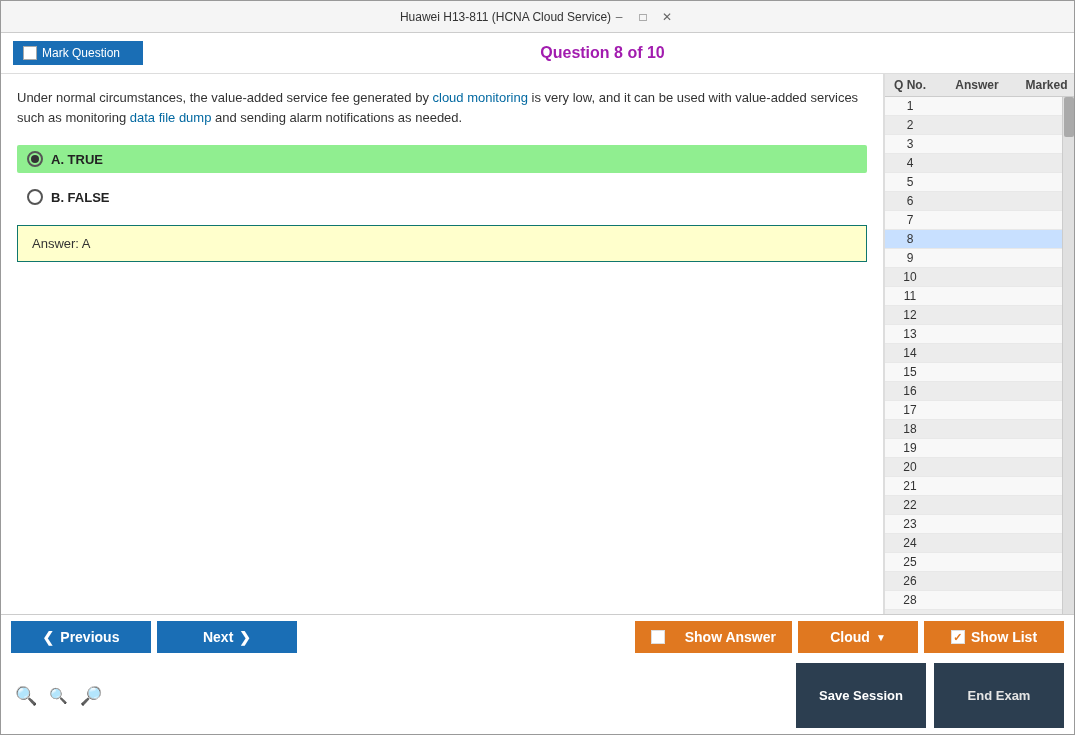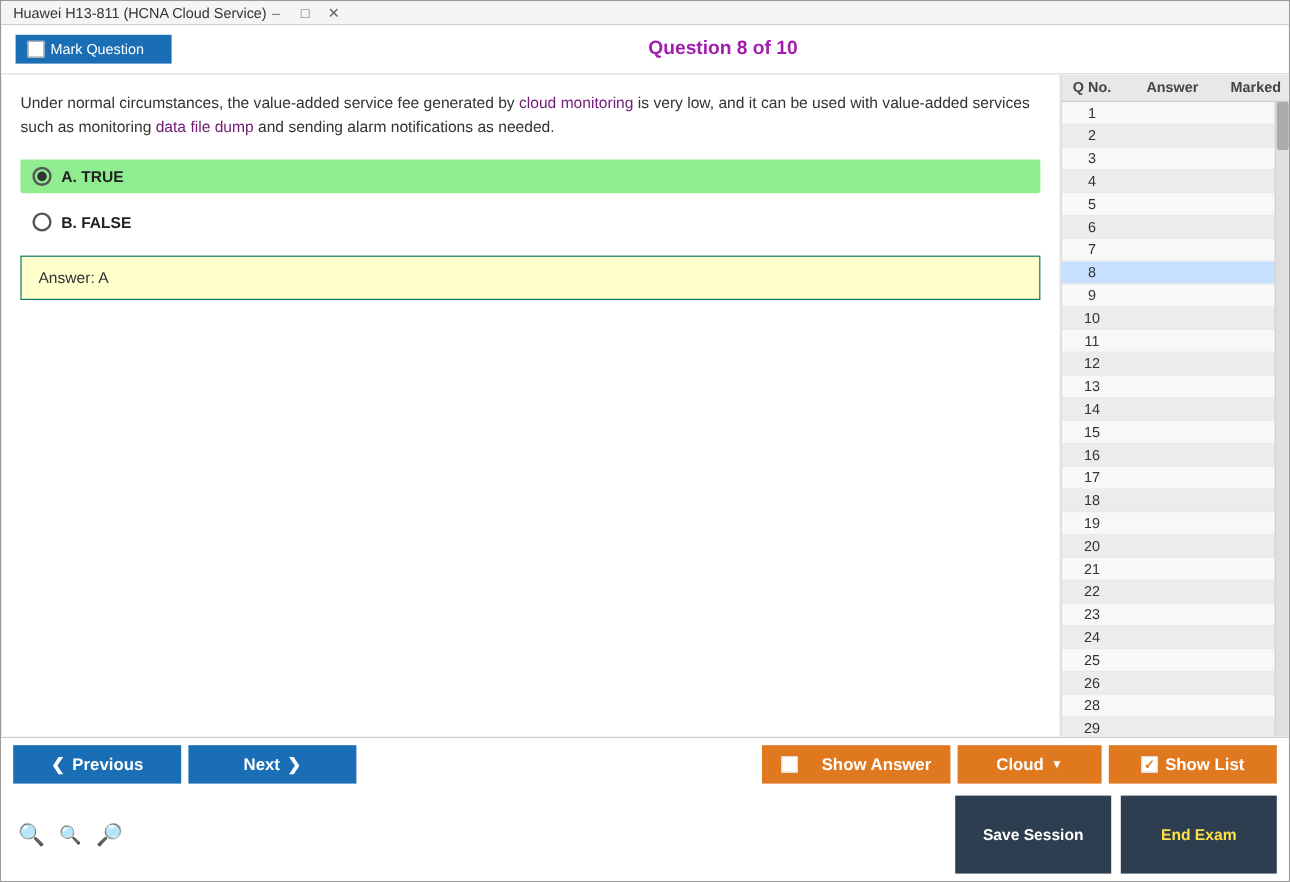--- a/index.html
+++ b/index.html
@@ -18,22 +18,22 @@
       background: #fff;
       display: flex;
       flex-direction: column;
     }
     .title-bar {
       background: #f5f5f5;
       border-bottom: 1px solid #ccc;
       padding: 5px 10px;
       display: flex;
       align-items: center;
-      justify-content: flex-start;
-      height: 20px;
+      justify-content: center;
+      height: 32px;
     }
     .title-bar-left {
       font-size: 12px;
       color: #333;
     }
     .title-bar-controls {
       display: flex;
       gap: 8px;
     }
     .title-bar-btn {
@@ -98,21 +98,21 @@
       overflow-y: auto;
       border-right: 1px solid #ddd;
     }
     .question-text {
       font-size: 13px;
       color: #333;
       margin-bottom: 18px;
       line-height: 1.5;
     }
     .question-text span.highlight {
-      color: #701a75;
+      color: #0369a1;
     }
     .option {
       display: flex;
       align-items: center;
       gap: 8px;
       margin-bottom: 10px;
       padding: 6px 10px;
       cursor: pointer;
     }
     .option.selected {
@@ -319,21 +319,21 @@
       color: #fff;
       border: none;
       padding: 7px 20px;
       cursor: pointer;
       font-size: 13px;
       font-weight: bold;
       min-width: 130px;
     }
     .btn-end {
       background: #2c3e50;
-      color: #fde047;
+      color: #e5e5e5;
       border: none;
       padding: 25px 20px;
       cursor: pointer;
       font-size: 13px;
       font-weight: bold;
       min-width: 130px;
     }
     .bottom-right-btns {
       display: flex;
       gap: 8px;

